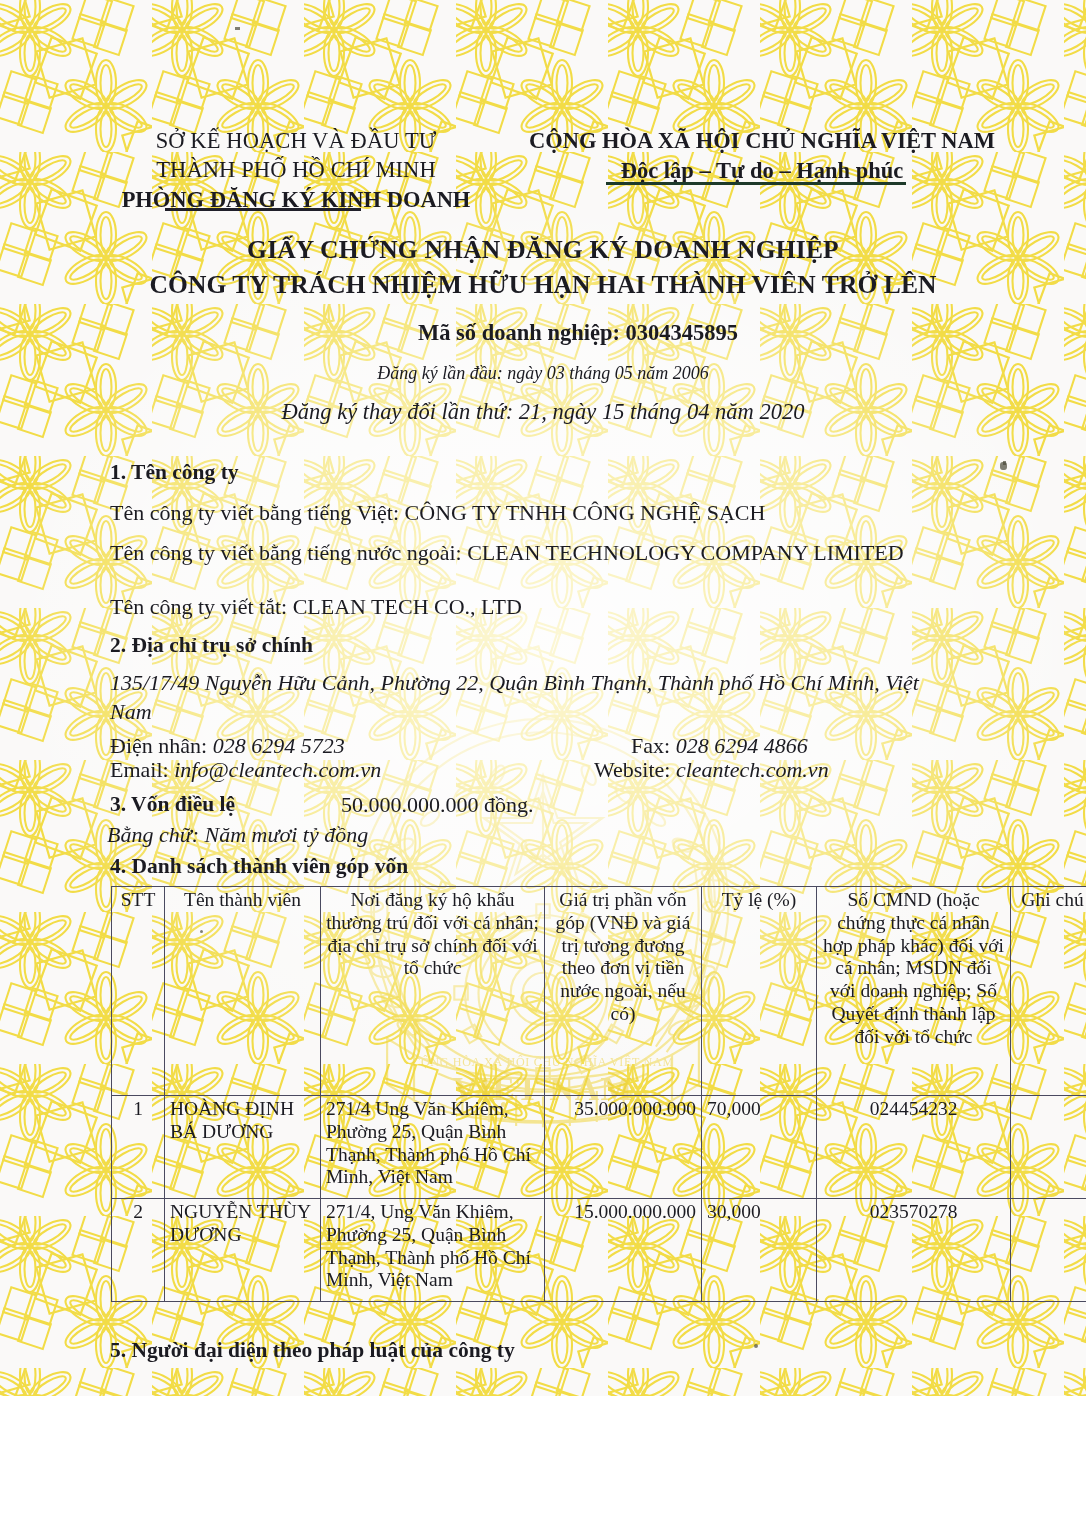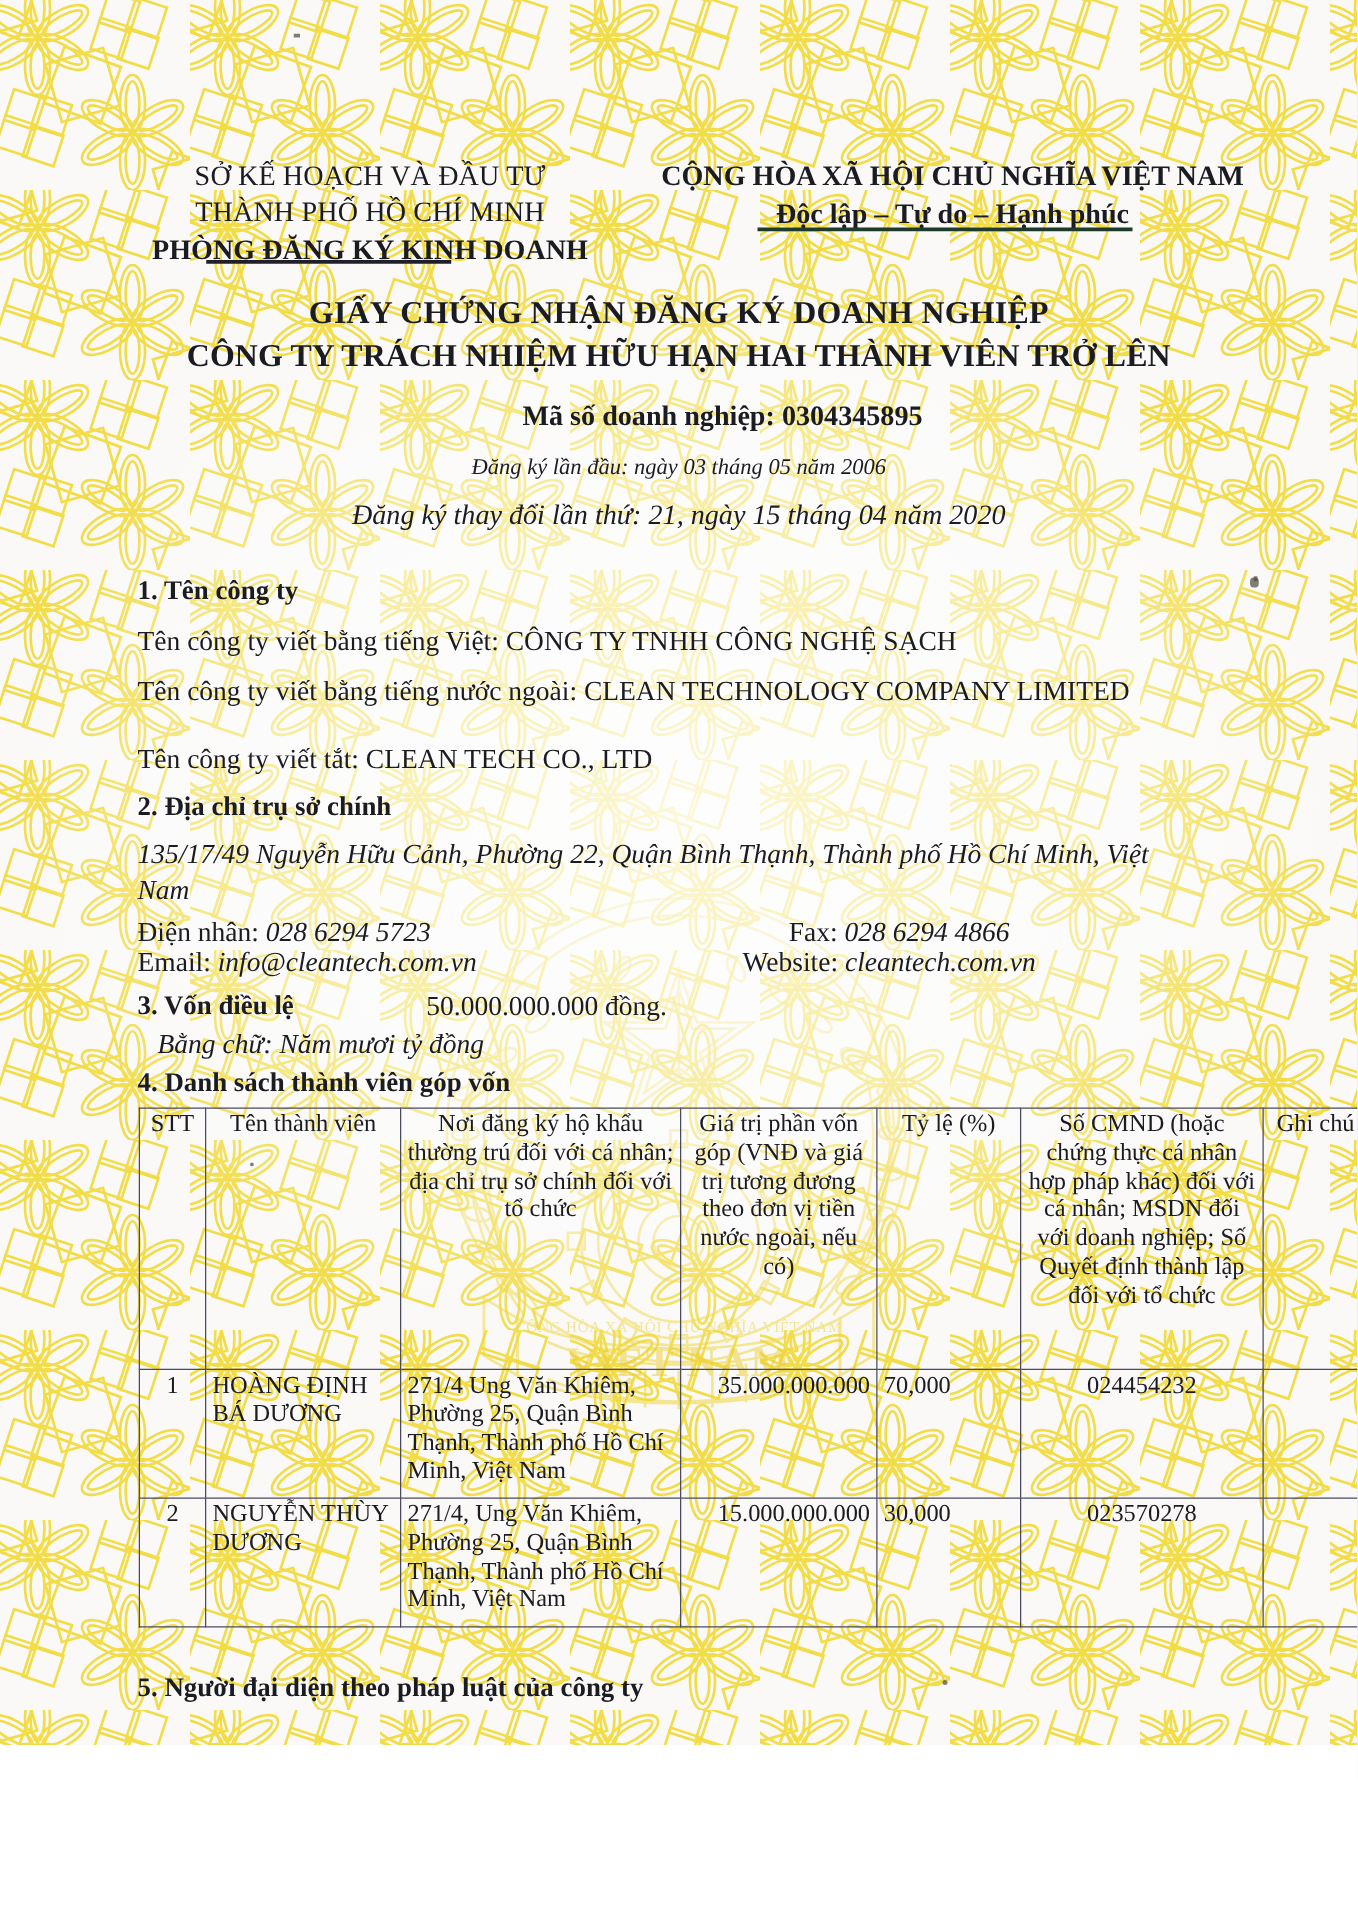--- a/index.html
+++ b/index.html
@@ -150,21 +150,21 @@
 
   .s2-head   { left: 110px; top: 633px; }
   .s2-addr   { left: 110px; top: 668px; width: 830px; line-height: 1.33; }
   .s2-tel    { left: 110px; top: 733px; }
   .s2-fax    { left: 631px; top: 733px; }
   .s2-email  { left: 110px; top: 757px; }
   .s2-web    { left: 594px; top: 757px; }
 
   .s3-head   { left: 110px; top: 792px; }
   .s3-val    { left: 341px; top: 792px; font-size: 22px; }
-  .s3-words  { left: 126px; top: 822px; }
+  .s3-words  { left: 107px; top: 822px; }
 
   .s4-head   { left: 110px; top: 854px; }
   .s5-head   { left: 110px; top: 1338px; }
 
   .lbl { }
   .val-ital { font-style: italic; }
 
   
   #members-table {
     position: absolute;

